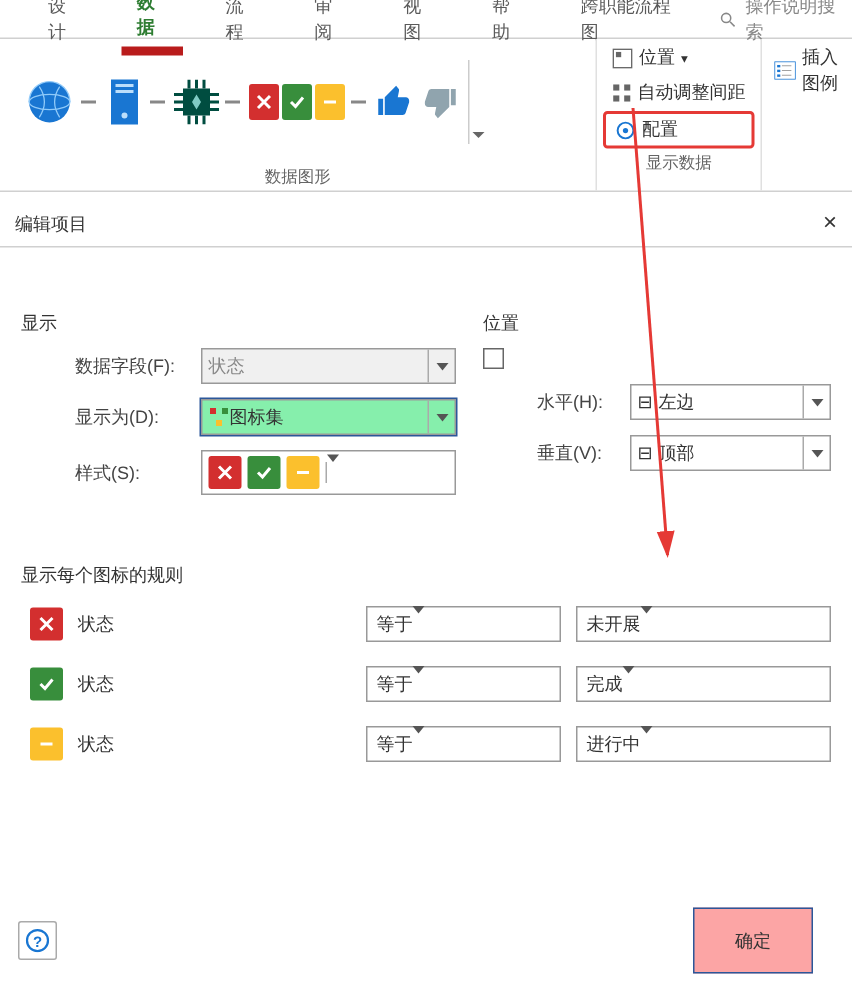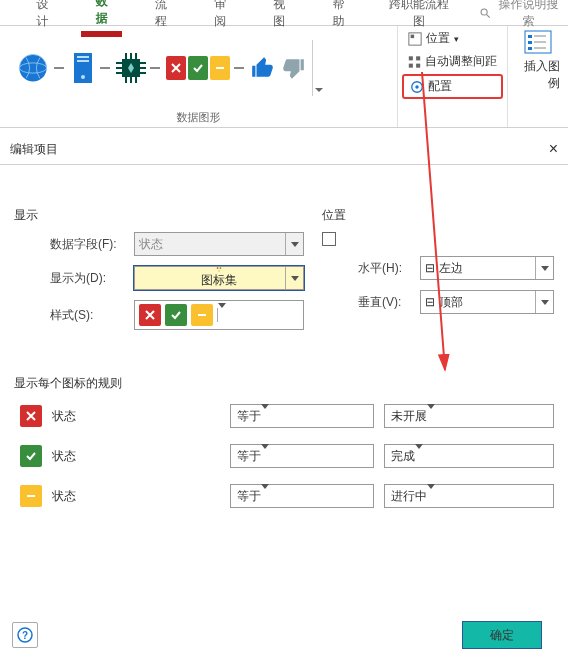--- a/index.html
+++ b/index.html
@@ -1,19 +1,19 @@
 <!DOCTYPE html>
 <html><head>
 <meta charset="utf-8">
 <style>
   * { box-sizing: border-box; font-family: "Microsoft YaHei", "Segoe UI", sans-serif; }
   body { margin: 0; width: 568px; height: 661px; background: #fff; font-size: 12px; color: #333; overflow: hidden; position: relative; }
 
   
-  .tabs { display: flex; align-items: center; height: 26px; border-bottom: 1px solid #d0d0d0; padding-left: 22px; gap: 18px; text-align: center; }
+  .tabs { display: flex; align-items: center; height: 26px; border-bottom: 1px solid #d0d0d0; padding-left: 22px; gap: 18px; }
   .tab { padding: 4px 10px; cursor: pointer; color: #5a5a5a; }
   .tab.active { color: #2e7d32; font-weight: 600; border-bottom: 6px solid #b91c1c; }
   .search-area { margin-left: auto; display: flex; align-items: center; gap: 6px; padding-right: 8px; color: #888; }
 
   
   .ribbon { display: flex; height: 102px; border-bottom: 1px solid #d0d0d0; }
   .ribbon-group { border-right: 1px solid #e0e0e0; display: flex; flex-direction: column; }
   .group-body { flex: 1; display: flex; align-items: center; padding: 4px 6px; }
   .group-label { text-align: center; font-size: 11px; color: #666; padding-bottom: 2px; }
 
@@ -28,54 +28,54 @@
   .tile.red { background: #d32f2f; }
   .tile.green { background: #388e3c; }
   .tile.yellow { background: #fbc02d; }
   .thumb-row { display: flex; align-items: center; gap: 4px; }
   .small-drop { width: 12px; height: 56px; border-left: 1px solid #ccc; display:flex; align-items:flex-end; justify-content:center;}
   .small-drop::after { content:""; border-left:4px solid transparent;border-right:4px solid transparent;border-top:4px solid #666; margin-bottom:4px;}
 
   .ribbon-right { display:flex; flex-direction:column; padding: 2px 4px; gap:2px; font-size:12px; }
   .ribbon-btn { display:flex; align-items:center; gap:4px; padding:2px 6px; white-space:nowrap; cursor:pointer; }
   .ribbon-btn.hl-red { border: 2px solid #e53935; border-radius:3px; }
-  .insert-legend { display:flex; flex-direction:column; align-items:center; padding:4px 8px; gap:4px; width:60px;text-align:right;}
+  .insert-legend { display:flex; flex-direction:row; align-items:center; padding:4px 8px; gap:4px; width:60px;}
   .insert-legend svg { width:28px; height:24px; }
 
   
   .dialog-title { display:flex; align-items:center; justify-content:space-between; padding:6px 10px; border-bottom:1px solid #d0d0d0; margin-top:6px;}
   .dialog-body { padding: 10px 14px 0 14px; }
   .cols { display:flex; gap: 18px; }
   .col { flex:1; }
   .sect-head { font-size:12px; color:#333; margin-bottom:8px;margin-top:32px; }
   .form-row { display:flex; align-items:center; margin-bottom:10px; gap:6px; }
   .form-row label { width: 78px; color:#444;margin-left:36px; }
   .combo { flex:1; height:24px; border:1px solid #999; background:#fff; display:flex; align-items:center; padding:0 4px; position:relative; }
   .combo.disabled { background:#f0f0f0; color:#888; }
-  .combo.sel { outline:1px solid #2b579a; background:#fef9c3;flex-direction:column; }
+  .combo.sel { outline:1px solid #2b579a; background:#86efac; }
   .combo .caret { position:absolute; right:0; top:0; bottom:0; width:18px; border-left:1px solid #aaa; display:flex; align-items:center; justify-content:center;}
   .caret::after{content:"";border-left:4px solid transparent;border-right:4px solid transparent;border-top:5px solid #555;}
   .checkbox-row { display:flex; align-items:center; gap:6px; margin-bottom:10px;}
   .cb { width:14px;height:14px;border:1px solid #666;}
   .style-combo { width: 170px; height:30px; border:1px solid #999; display:flex; align-items:center; padding:2px 4px; gap:4px; position:relative;}
   .style-combo .caret{border-left:1px solid #aaa;}
   .mini-tile{width:22px;height:22px;border-radius:2px;display:flex;align-items:center;justify-content:center;}
   .mini-tile.red{background:#d32f2f;} .mini-tile.green{background:#388e3c;} .mini-tile.yellow{background:#fbc02d;}
 
   .rules-head { margin: 35px 0 12px 0; font-size:12px; }
   .rule-row { display:flex; align-items:center; gap:10px; margin-bottom:16px; padding-left:6px;}
   .rule-row .lbl { width: 50px; }
-  .rule-combo { width:144px; height:24px; border:1px solid #999; display:flex; align-items:center; padding:0 6px; position:relative; }
+  .rule-combo { width:130px; height:24px; border:1px solid #999; display:flex; align-items:center; padding:0 6px; position:relative; }
   .rule-combo .caret{right:0;}
   .rule-val { width:170px; height:24px; border:1px solid #999; display:flex; align-items:center; padding:0 6px; position:relative;}
   .rule-val .caret{right:0;}
 
   .dlg-footer { position:absolute; bottom:12px; left:12px; right:12px; display:flex; align-items:center; }
   .help-btn { width:26px;height:26px;border:1px solid #aaa; display:flex;align-items:center;justify-content:center;border-radius:2px;}
-  .btn { width:80px;height:28px;border:1px solid #888;background:#14b8a6;display:flex;align-items:center;justify-content:center;}
+  .btn { width:80px;height:44px;border:1px solid #888;background:#fca5a5;display:flex;align-items:center;justify-content:center;}
   .btn.primary{border:1px solid #2b579a;}
   .spacer{flex:1;}
 
   
   .arrow-svg { position:absolute; left:0; top:0; pointer-events:none; }
 
   .ribbon-group.main { flex:1; }
   .sm-ico { width:14px;height:14px; }
 </style>
 </head>
@@ -196,20 +196,21 @@
         <span>自动调整间距</span>
       </div>
       <div class="ribbon-btn hl-red">
         <svg class="sm-ico" viewBox="0 0 16 16">
             <circle cx="8" cy="8" r="6" fill="none" stroke="#1976d2" stroke-width="1.5"></circle>
             <circle cx="8" cy="8" r="2" fill="#1976d2"></circle>
           </svg>
         <span>配置</span>
       </div>
     </div>
+    <div class="group-label">显示数据</div>
   </div>
 
   <div class="ribbon-group" style="border-right:none;">
     <div class="insert-legend">
       <svg viewBox="0 0 28 24">
           <rect x="1" y="1" width="26" height="22" fill="none" stroke="#1976d2"></rect>
           <rect x="4" y="5" width="4" height="3" fill="#1976d2"></rect>
           <line x1="10" y1="6" x2="22" y2="6" stroke="#888"></line>
           <rect x="4" y="11" width="4" height="3" fill="#1976d2"></rect>
           <line x1="10" y1="12" x2="22" y2="12" stroke="#888"></line>

